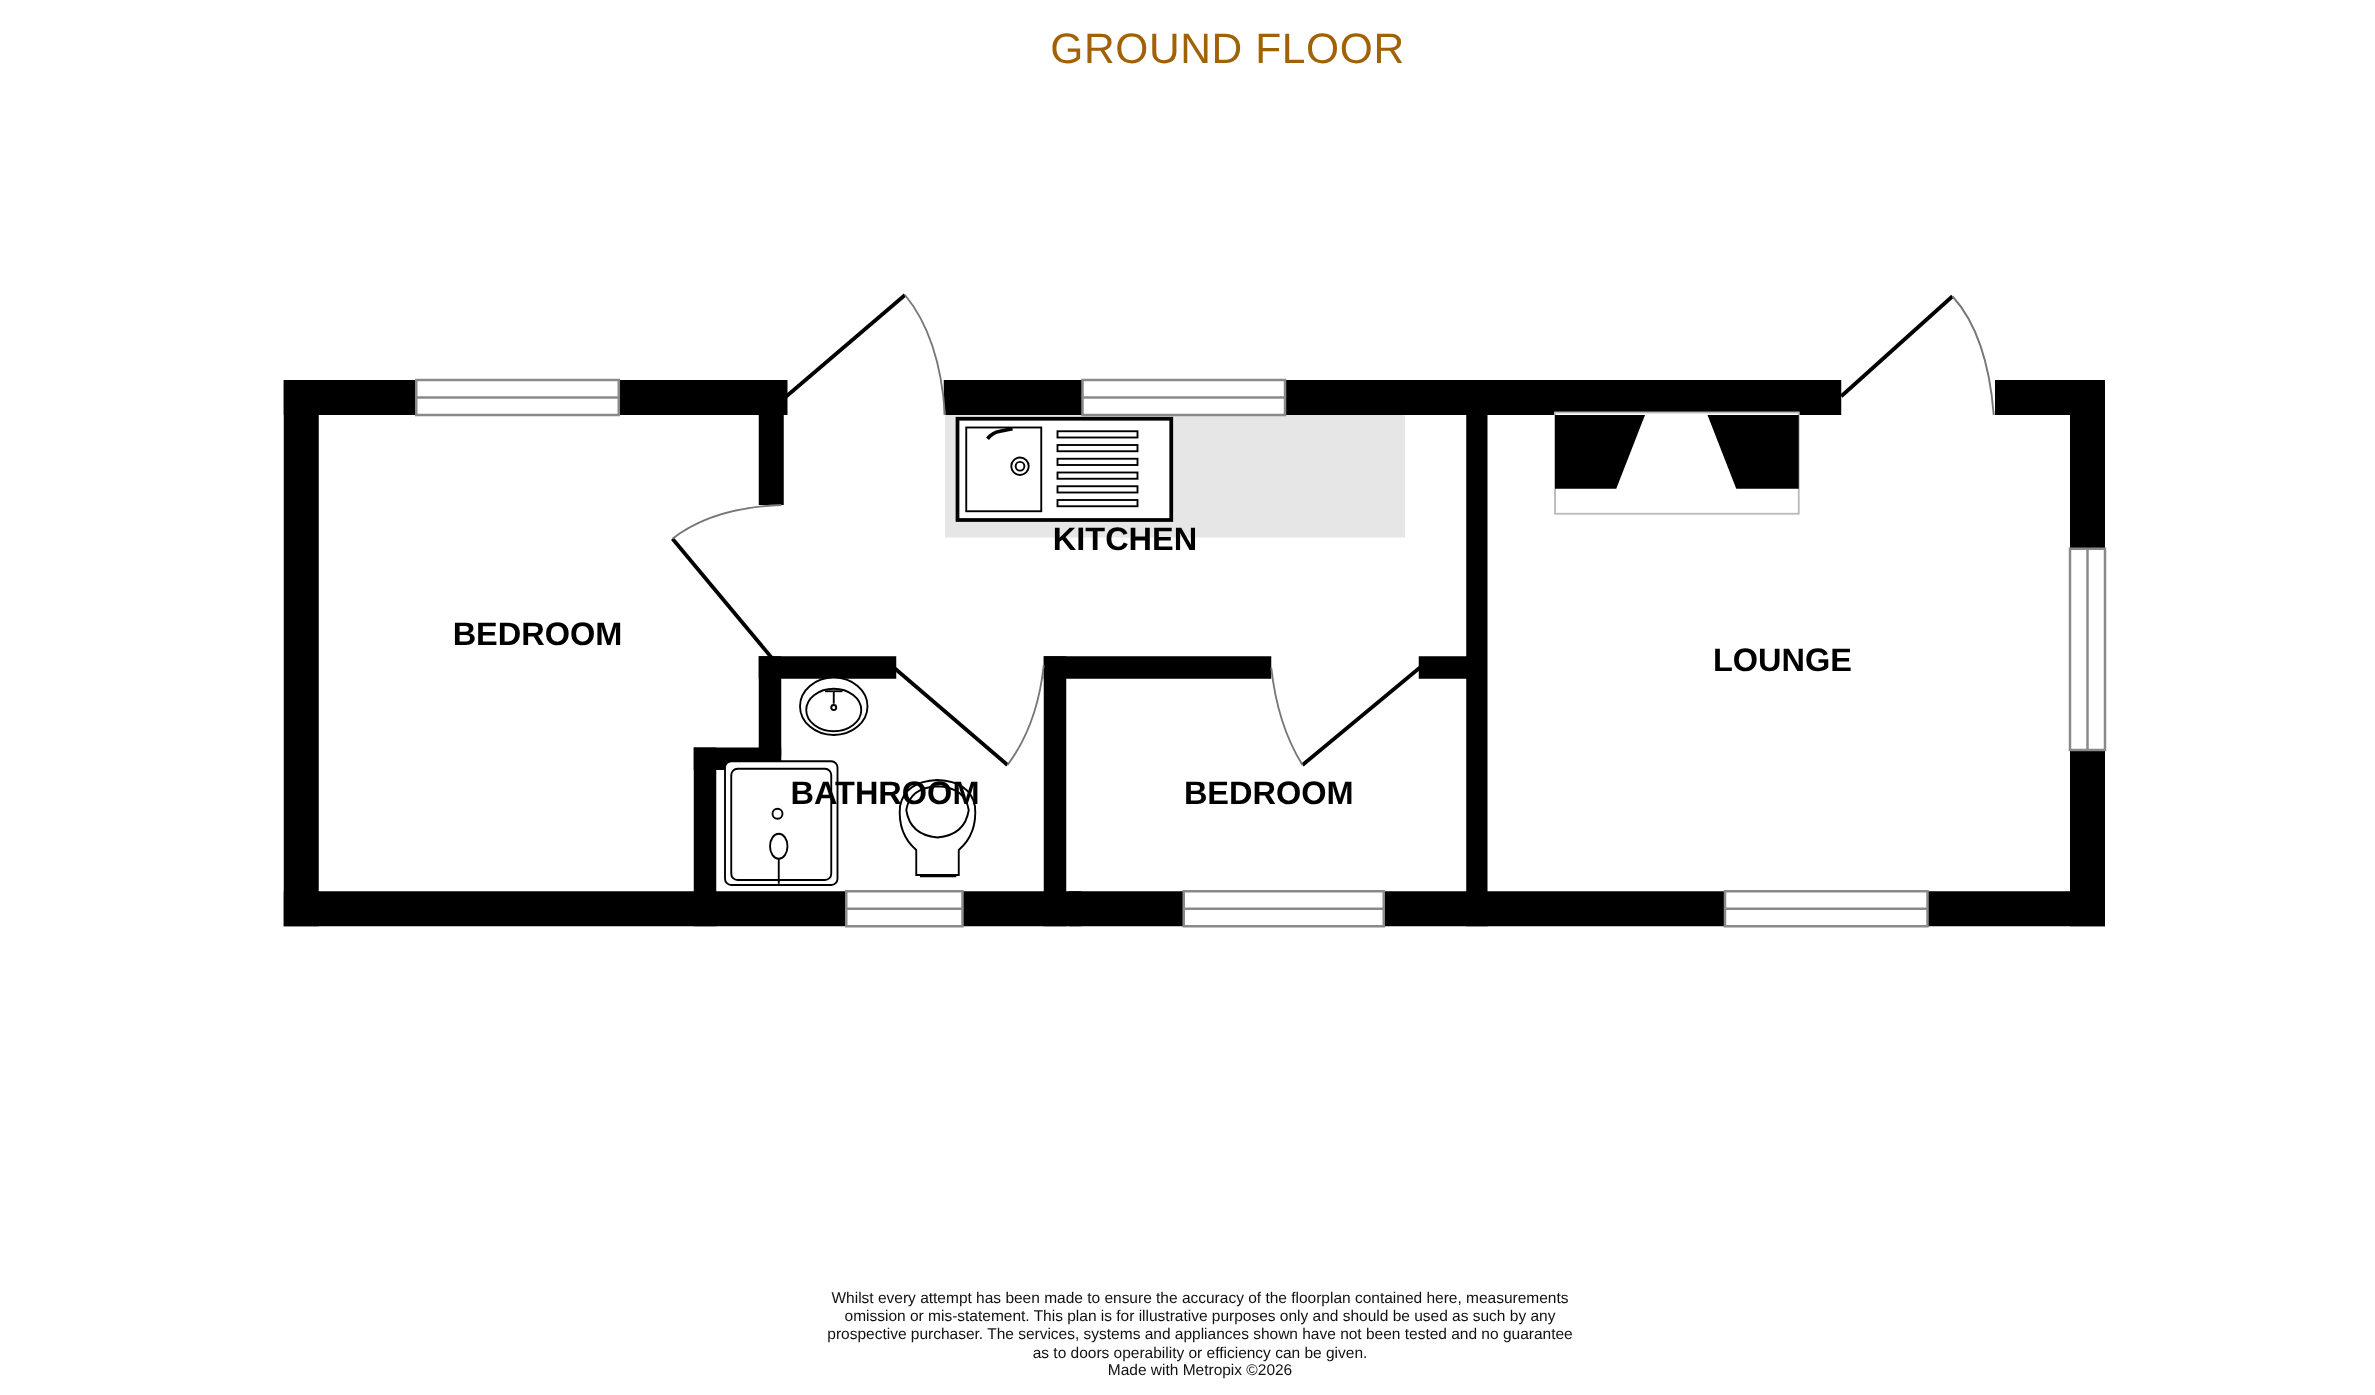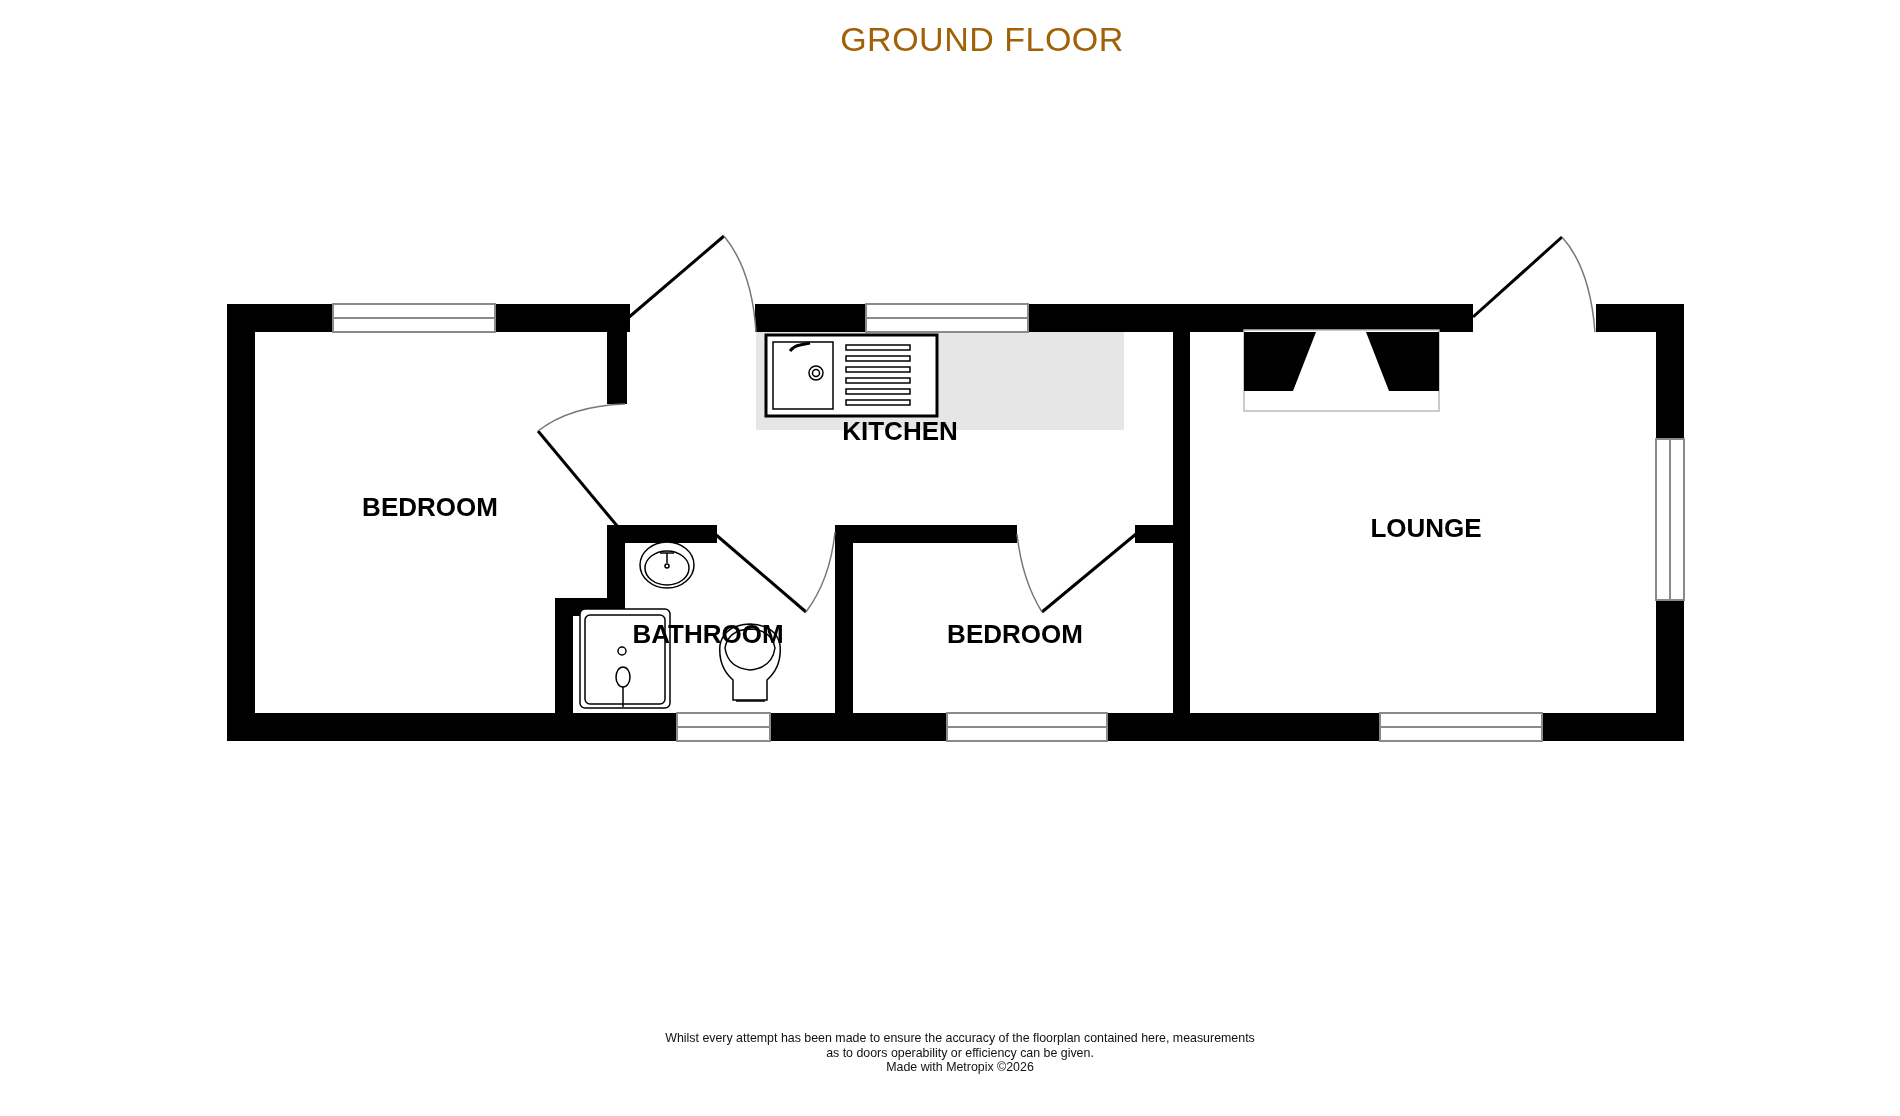--- a/index.html
+++ b/index.html
@@ -168,15 +168,17 @@
     <text class="room-label" x="430" y="516">BEDROOM</text>
     <text class="room-label" x="900" y="440">KITCHEN</text>
     <text class="room-label" x="708" y="643">BATHROOM</text>
     <text class="room-label" x="1015" y="643">BEDROOM</text>
     <text class="room-label" x="1426" y="537">LOUNGE</text>
   </g>
 </svg>
 
 <div class="disclaimer">
   <div>Whilst every attempt has been made to ensure the accuracy of the floorplan contained here, measurements</div>
+  <div>omission or mis-statement. This plan is for illustrative purposes only and should be used as such by any</div>
+  <div>prospective purchaser. The services, systems and appliances shown have not been tested and no guarantee</div>
   <div>as to doors operability or efficiency can be given.</div>
   <div>Made with Metropix ©2026</div>
 </div>
 
 </body></html>

